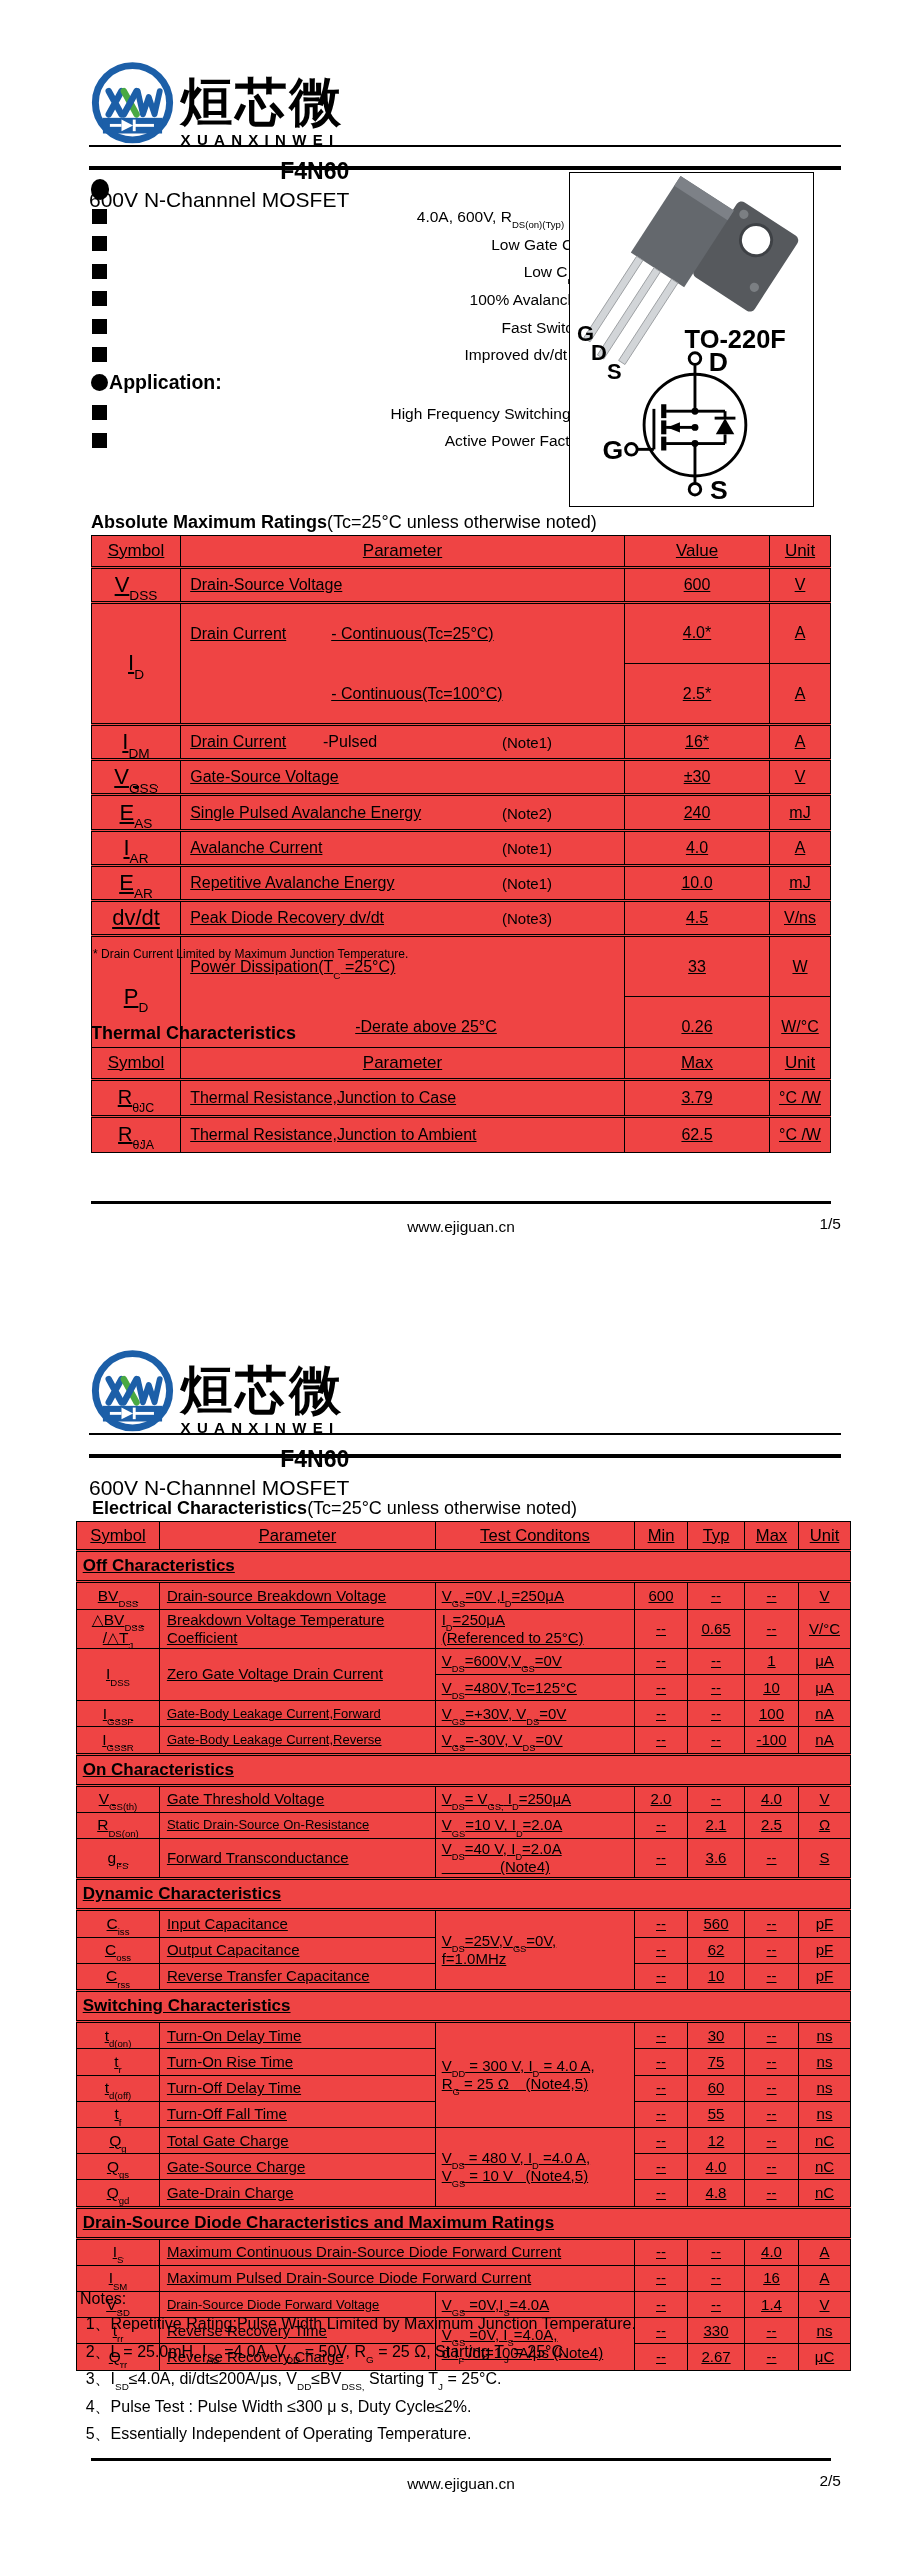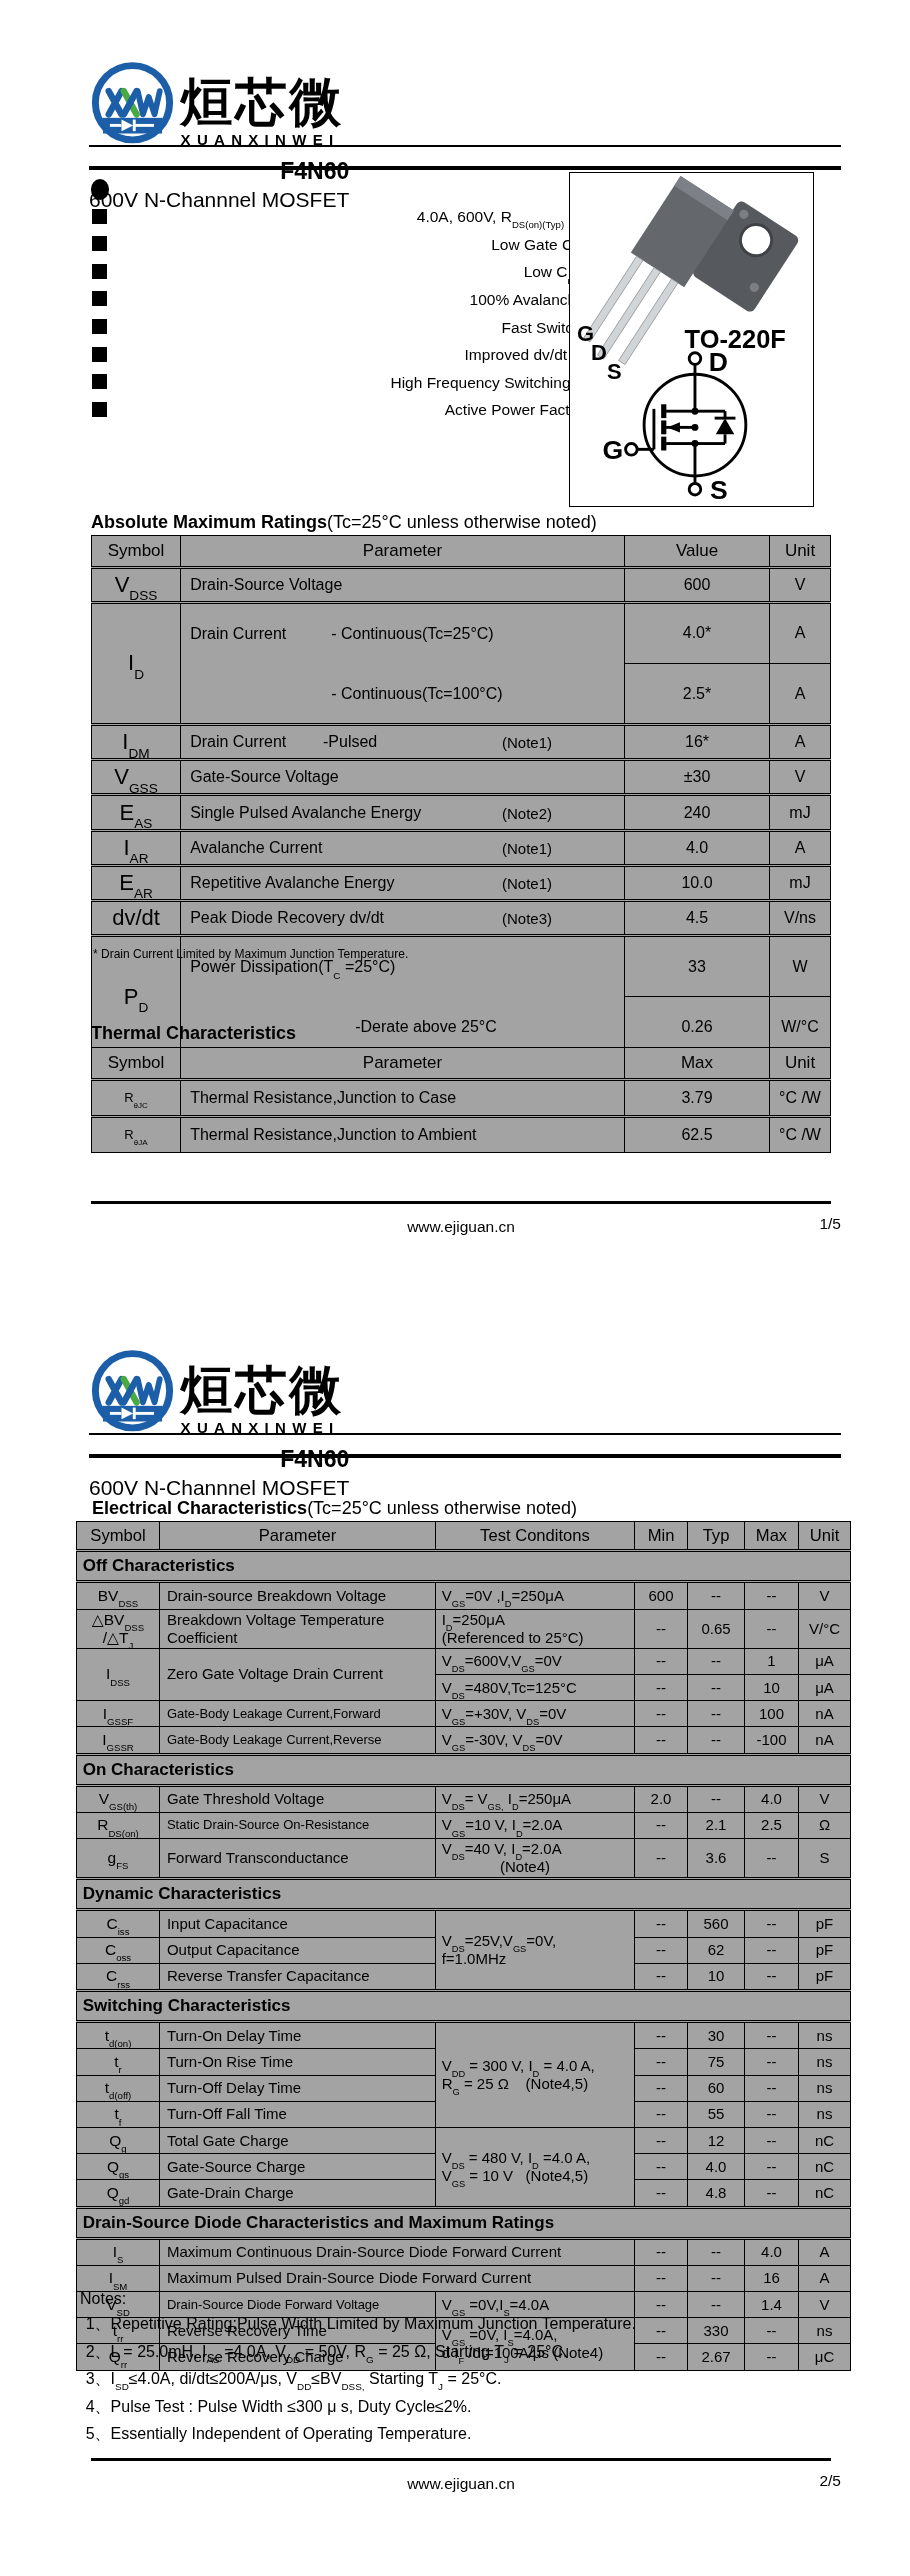--- a/index.html
+++ b/index.html
@@ -33,21 +33,21 @@
   
   .pkgbox{position:absolute;left:569px;top:172px;width:243px;height:333px;border:1.7px solid #000;background:#fff;}
   .pkgsvg{width:100%;height:100%;}
   .pkgsvg text{font-family:"Liberation Sans",sans-serif;font-weight:700;fill:#000;}
 
   
   .sect{position:absolute;left:91px;font-size:18px;line-height:20.6px;}
   .sect b{font-weight:700;}
 
   
-  table{border-collapse:collapse;table-layout:fixed;background:#a3a3a3;}
+  table{border-collapse:collapse;table-layout:fixed;background:#ef4444;text-decoration:underline;}
   td{border:1.1px solid #000;vertical-align:middle;overflow:hidden;}
   .atable{position:absolute;left:91px;width:740px;font-size:16px;border:1.7px solid #000;}
   .atable td{height:30px;padding:1.1px 3.4px;text-align:center;}
   .atable tr.hd td{font-size:17px;height:27.5px;}
   .atable td.sym{font-size:22px;}
   .atable td.par{text-align:left;padding-left:9.2px;}
   .atable tr.dd > td{border-top:3.4px double #000;}
   .pcell{position:relative;}
   .pcell .note{position:absolute;left:321px;top:50%;transform:translateY(-50%);font-size:15px;}
   .pcell .mid{position:absolute;left:142px;top:50%;transform:translateY(-50%);}
@@ -58,21 +58,21 @@
   .pdl1{line-height:57px;height:60px;}
   .pdl2{padding-left:165px;line-height:57px;}
 
   .footnote{position:absolute;left:93px;font-size:12px;}
 
   .ttable{position:absolute;left:91px;width:740px;font-size:16px;border:1.7px solid #000;}
   .ttable td{height:32px;padding:1.1px 3.4px;text-align:center;}
   .ttable tr.hd td{font-size:17px;height:27.5px;}
   .ttable td.par{text-align:left;padding-left:9.2px;}
   .ttable tr.dd > td{border-top:3.4px double #000;}
-  .ttable td.sym{font-size:13px;}
+  .ttable td.sym{font-size:20px;}
 
   
   .etable{position:absolute;left:76px;width:775px;font-size:15px;border:1.7px solid #000;}
   .etable td{height:23px;padding:1.1px 3.4px;text-align:center;line-height:18px;}
   .etable tr.hd td{font-size:16.6px;height:25px;border-bottom:3.4px double #000;}
   .etable tr.sec td{border-top:3.4px double #000;border-bottom:3.4px double #000;font-weight:700;font-size:17px;text-align:left;padding-left:5.7px;height:26px;}
   .etable td.sym{font-size:15.5px;margin-left:48px;}
   .etable td.par{text-align:left;padding-left:6.9px;margin-top:23px;}
   .etable td.cnd{text-align:left;padding-left:5.7px;}
   .etable td.sm{font-size:13px;}
@@ -137,20 +137,24 @@
         <span class="sq"></span>
         <span class="ftext">100% Avalanche Tested</span>
       </div>
     <div class="fitem">
         <span class="sq"></span>
         <span class="ftext">Fast Switching</span>
       </div>
     <div class="fitem">
         <span class="sq"></span>
         <span class="ftext">Improved dv/dt Capability</span>
+      </div>
+    <div class="fapp">
+        <span class="appdot"></span>
+        <span class="apptitle">Application:</span>
       </div>
     <div class="fitem">
         <span class="sq"></span>
         <span class="ftext">High Frequency Switching Mode Power Supply</span>
       </div>
     <div class="fitem">
         <span class="sq"></span>
         <span class="ftext">Active Power Factor Correction</span>
       </div>
   </div>

